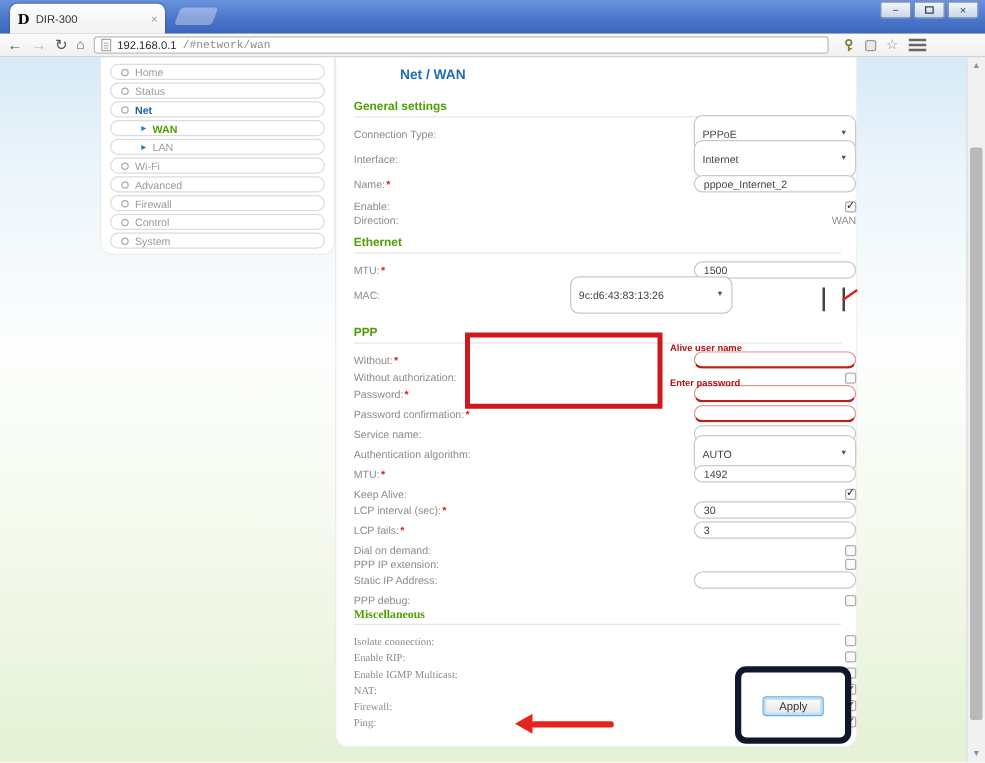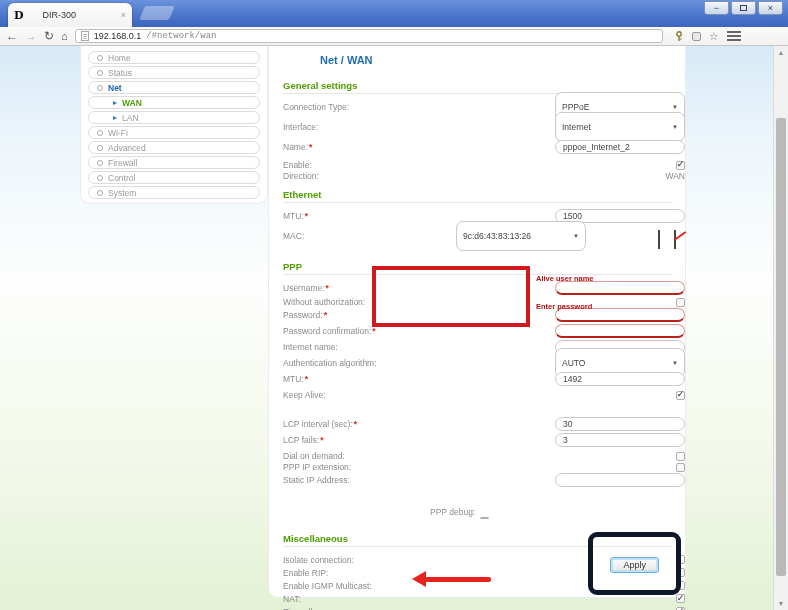--- a/index.html
+++ b/index.html
@@ -7,21 +7,21 @@
   body { font-family:"Liberation Sans", sans-serif; position:relative; background:#fff; }
 
   
   .titlebar { position:absolute; left:0; top:0; width:788px; height:27px;
     background:linear-gradient(#6a93dd, #4a74c8 60%, #3c66bd); }
   .tab { position:absolute; left:8px; top:3px; width:124px; height:24px;
     background:linear-gradient(#fdfdfd,#f2f2f2); border-radius:6px 6px 0 0;
     display:flex; align-items:center; padding:0 6px; gap:5px;
     box-shadow:0 0 2px rgba(0,0,0,.4); }
   .favicon { font-family:"DejaVu Serif", serif; font-weight:bold; font-size:11px; color:#0a0a0a; line-height:1; }
-  .tab-title { font-size:9px; color:#333; flex:1; white-space:nowrap; overflow:hidden;margin-left:14px; }
+  .tab-title { font-size:9px; color:#333; flex:1; white-space:nowrap; overflow:hidden; }
   .tab-close { font-size:9px; color:#999; line-height:1; }
   .newtab { position:absolute; left:142px; top:6px; width:30px; height:14px;
     background:rgba(255,255,255,.35); transform:skewX(-22deg); border-radius:3px; }
   .win-controls { position:absolute; right:5px; top:1px; display:flex; gap:2px; }
   .win-btn { width:25px; height:14px; background:linear-gradient(#f4f7fb,#c9d5e8);
     border:1px solid #7e92b5; border-radius:0 0 3px 3px; color:#33415e;
     font-size:9px; line-height:12px; text-align:center; }
   .win-btn .box { display:inline-block; width:7px; height:6px; border:1px solid #33415e; margin-top:3px; }
 
   .toolbar { position:absolute; left:0; top:27px; width:788px; height:19px;
@@ -68,21 +68,21 @@
   
   .content { position:absolute; left:268px; top:0; width:418px; height:552px; background:#fff;
     border:1px solid #ececec; border-top:none; border-radius:0 0 10px 10px;
     padding:8px 0 0 14px; }
   .page-title { font-size:11px; font-weight:bold; color:#1f6cb0; margin-bottom:14px;padding-left:37px; }
   .sect-head { font-size:9.5px; font-weight:bold; color:#4f9e00; }
   .sect-div { border-top:1px solid #e6e6e6; margin:2px 12px 6px 0; height:0; }
   .sect { margin-top:0; }
   .sect.eth { margin-top:8px; }
   .sect.ppp { margin-top:18px; }
-  .sect.misc { margin-top:16px; }
+  .sect.misc { margin-top:2px;font-family:Liberation Serif, serif; }
 
   .row { display:flex; align-items:center; height:14px; margin-bottom:6px;justify-content:space-between; }
   .row.cbrow { height:10px; margin-bottom:1px; }
   .row.cbrow13 { height:13px; margin-bottom:0; }
   .row.tight { margin-bottom:2px; }
   .row.gap4 { margin-bottom:4px; }
   .lbl { width:108px; flex-shrink:0; font-size:8.5px; color:#8b8b8b; }
   .req { color:#d22; font-weight:bold; margin-left:1px; }
   .val { font-size:8.5px; color:#8b8b8b; }
 
@@ -262,51 +262,51 @@
           <span class="monitor"><span class="scr"></span><span class="std"></span></span>
           <span class="monitor crossed"><span class="scr"></span><span class="std"></span></span>
         </div>
         </div>
     </div>
 
     <div class="sect ppp">
       <div class="sect-head">PPP</div>
       <div class="sect-div"></div>
       <div class="row tight">
-          <span class="lbl"><span>Username:</span><span class="req">*</span></span>
+          <span class="lbl"><span>Without:</span><span class="req">*</span></span>
         <input class="fld err" style="">
         </div>
       <div class="row cbrow" style="margin-bottom:1px;">
           <span class="lbl">Without authorization:</span>
         <span class="cb"></span>
         </div>
       <div class="row tight">
           <span class="lbl"><span>Password:</span><span class="req">*</span></span>
         <input class="fld err" style="">
         </div>
       <div class="row tight">
           <span class="lbl"><span>Password confirmation:</span><span class="req">*</span></span>
         <input class="fld err" style="">
         </div>
       <div class="row tight">
-          <span class="lbl">Internet name:</span>
+          <span class="lbl">Service name:</span>
         <input class="fld" style="">
         </div>
       <div class="row tight">
           <span class="lbl">Authentication algorithm:</span>
         <div class="select">
             <span class="sval">AUTO</span>
             <span class="caret">▼</span>
           </div>
         </div>
       <div class="row gap4">
           <span class="lbl"><span>MTU:</span><span class="req">*</span></span>
         <input class="fld" value="1492" style="">
         </div>
-      <div class="row cbrow" style="margin-bottom:17px;">
+      <div class="row cbrow" style="margin-bottom:1px;">
           <span class="lbl">Keep Alive:</span>
         <span class="cb checked"></span>
         </div>
       <div class="row tight">
           <span class="lbl"><span>LCP interval (sec):</span><span class="req">*</span></span>
         <input class="fld" value="30" style="">
         </div>
       <div class="row gap4">
           <span class="lbl"><span>LCP fails:</span><span class="req">*</span></span>
         <input class="fld" value="3" style="">
@@ -316,21 +316,21 @@
         <span class="cb"></span>
         </div>
       <div class="row cbrow">
           <span class="lbl">PPP IP extension:</span>
         <span class="cb"></span>
         </div>
       <div class="row gap4">
           <span class="lbl">Static IP Address:</span>
         <input class="fld" style="">
         </div>
-      <div class="row cbrow" style="margin-top:20px;flex-direction:column;">
+      <div class="row cbrow" style="margin-top:4px;">
           <span class="lbl">PPP debug:</span>
         <span class="cb"></span>
         </div>
     </div>
 
     <div class="sect misc">
       <div class="sect-head">Miscellaneous</div>
       <div class="sect-div"></div>
       <div class="row cbrow13">
           <span class="lbl">Isolate connection:</span>

